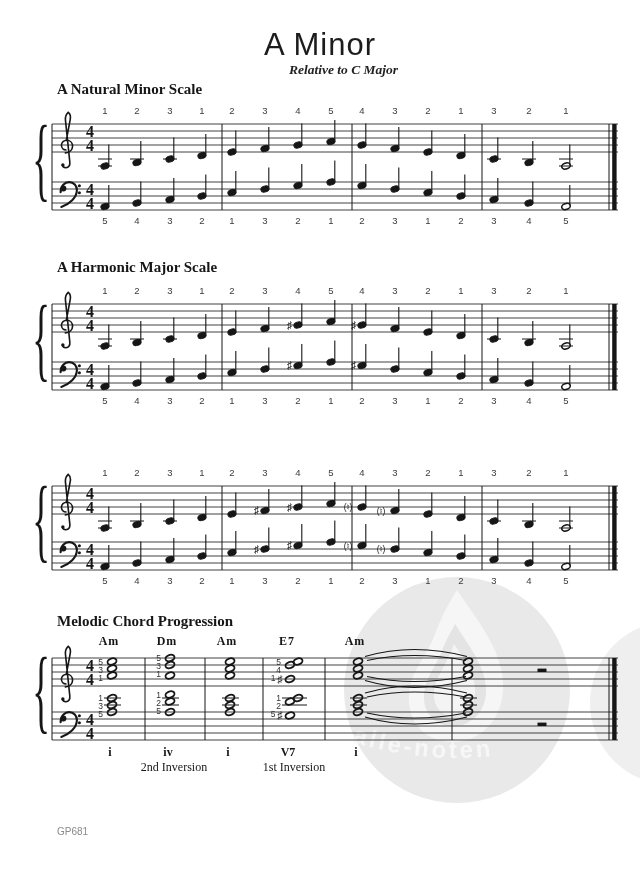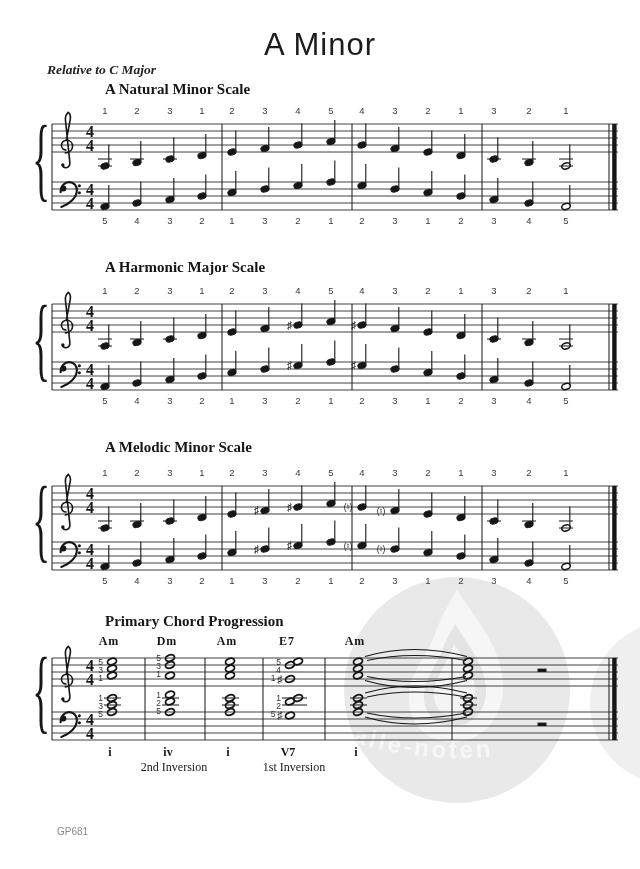--- a/index.html
+++ b/index.html
@@ -3,22 +3,22 @@
 <meta charset="utf-8">
 <style>
   html,body{margin:0;padding:0;background:#fff;}
   .page{position:relative;width:640px;height:869px;background:#ffffff;overflow:hidden;
         font-family:"Liberation Serif","DejaVu Serif",serif;color:#111;}
   .wm{position:absolute;left:0;top:0;z-index:0;}
   #score{position:absolute;left:0;top:0;z-index:2;}
   .txt{position:absolute;z-index:3;white-space:nowrap;}
   .title{left:0;right:0;top:27px;text-align:center;font-family:"Liberation Sans","DejaVu Sans",sans-serif;
          font-size:31px;font-weight:500;letter-spacing:1px;color:#1c1c1c;}
-  .subtitle{left:0;right:0;top:62px;font-size:13.5px;font-style:italic;font-weight:bold;color:#222;padding-left:47px;}
-  .heading{left:57px;font-size:15px;font-weight:bold;color:#161616;margin-left:48px;}
+  .subtitle{left:0;right:0;top:62px;text-align:center;font-size:13.5px;font-style:italic;font-weight:bold;color:#222;padding-left:47px;}
+  .heading{left:57px;font-size:15px;font-weight:bold;color:#161616;}
   .h1{top:81px;} .h2{top:259px;} .h3{top:439px;} .h4{top:613px;}
   .footer{left:57px;top:826px;font-family:"Liberation Sans","DejaVu Sans",sans-serif;font-size:10px;color:#8a8a8a;}
 </style>
 </head>
 <body>
 
 <div class="page">
 
   <svg class="wm" width="640" height="869">
     <circle cx="672" cy="703" r="82" fill="#efefef"></circle>
@@ -638,17 +638,16 @@
         </g>
         <rect x="537.5" y="668.6" width="9" height="3.4" fill="#161616"></rect>
         <rect x="537.5" y="722.6" width="9" height="3.4" fill="#161616"></rect>
       </g>
     </svg>
 
   <div class="txt title">A Minor</div>
   <div class="txt subtitle">Relative to C Major</div>
   <div class="txt heading h1">A Natural Minor Scale</div>
   <div class="txt heading h2">A Harmonic Major Scale</div>
-  <div class="txt heading h3">A Melodic Minor Scale</div>
-  <div class="txt heading h4">Primary Chord Progression</div>
+  <div class="txt heading h4">Melodic Chord Progression</div>
   <div class="txt footer">GP681</div>
 
 </div>
 
 </body></html>

